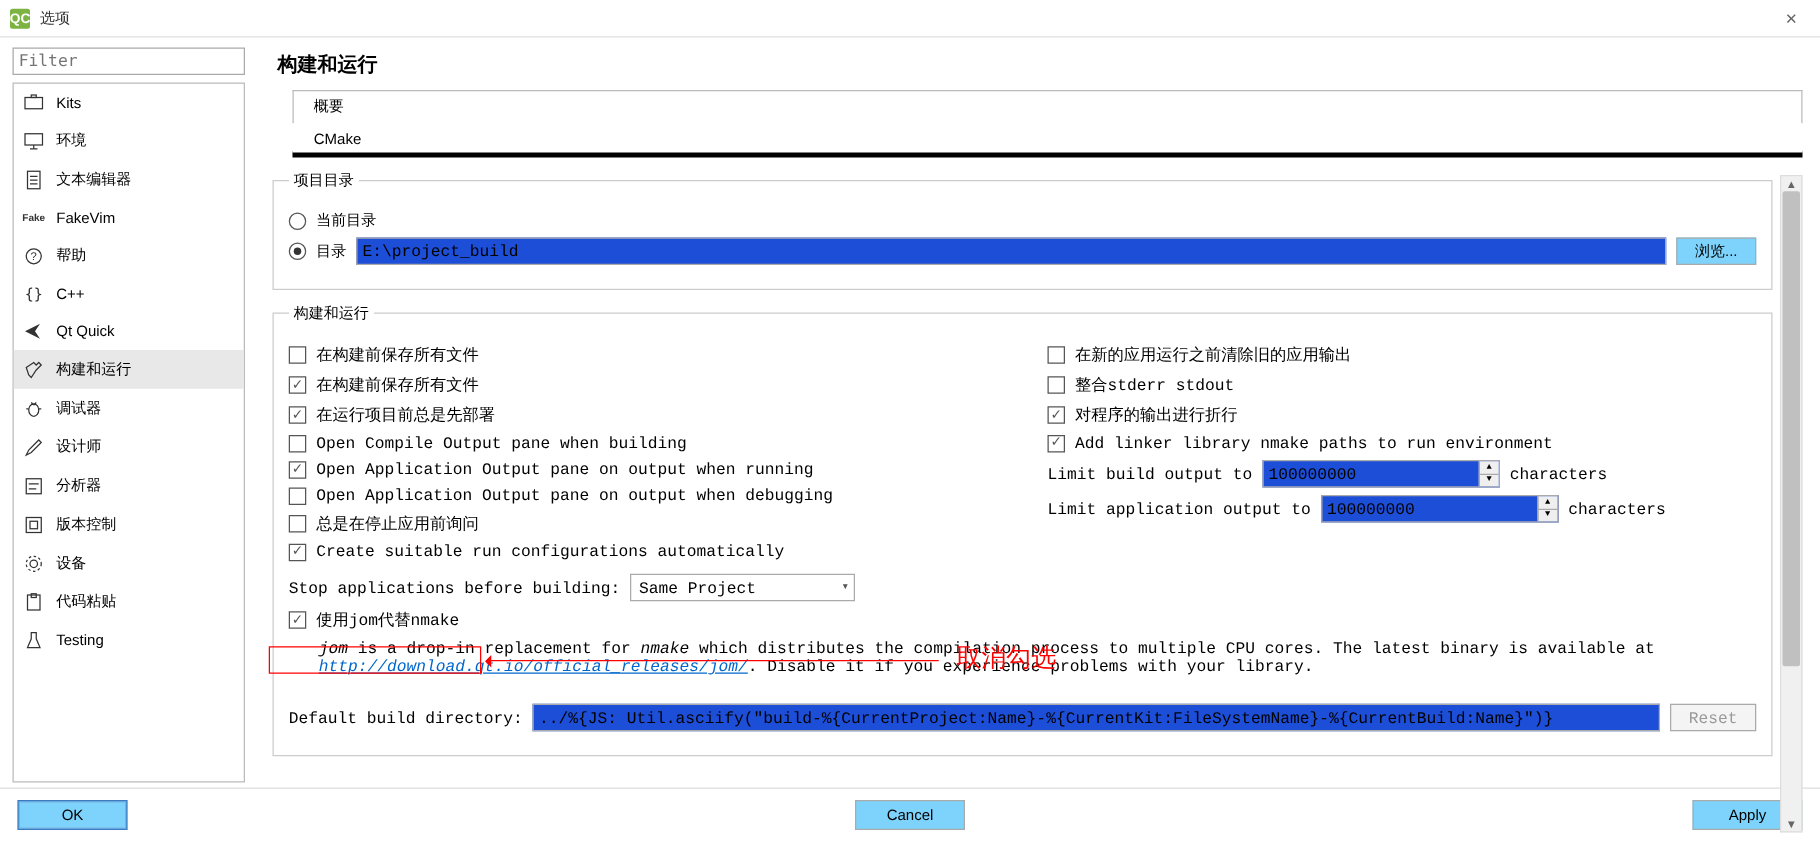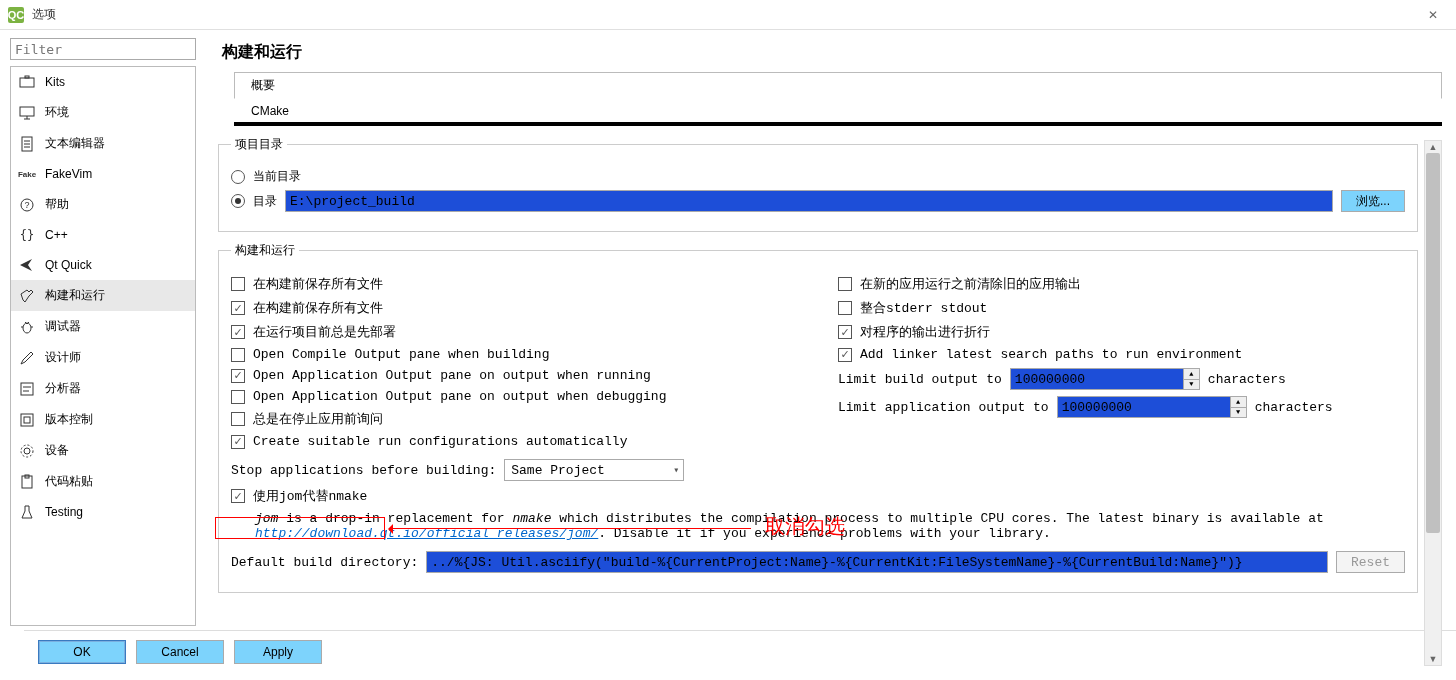--- a/index.html
+++ b/index.html
@@ -47,21 +47,21 @@
 .spin-btns span { flex: 1; border-left: 1px solid #aaa; font-size: 7px; display: flex; align-items: center; justify-content: center; cursor: pointer; background: #efefef; }
 .spin-btns span:first-child { border-bottom: 1px solid #aaa; }
 .select { height: 22px; border: 1px solid #aaa; background: #fff; display: inline-flex; align-items: center; padding: 0 18px 0 6px; position: relative; min-width: 180px; }
 .select::after { content: "▾"; position: absolute; right: 4px; font-size: 10px; color: #555; }
 .annot-box { border: 1.5px solid red; position: absolute; pointer-events: none; }
 .annot-arrow { position: absolute; height: 1px; background: red; }
 .annot-arrow::before { content: ""; position: absolute; left: -8px; top: -4px; border: 5px solid transparent; border-right-color: red; }
 .annot-text { position: absolute; color: red; font-family: "SimSun", serif; font-size: 20px; }
 .jomdesc { margin: 4px 0 10px 24px; font-style: italic; }
 .jomdesc a { color: #0066cc; text-decoration: underline; }
-.footer { height: 42px; display: flex; align-items: center; justify-content: flex-start; gap: 10px; padding: 0 14px; border-top: 1px solid #ddd; margin-left: 24px; }
+.footer { height: 42px; display: flex; align-items: center; justify-content: space-between; gap: 10px; padding: 0 14px; border-top: 1px solid #ddd; }
 .footer .btn { width: 88px; justify-content: center; height: 24px; }
 .footer .btn.primary { border: 1px solid #3a7ac0; box-shadow: 0 0 0 1px #7ab0e0 inset; }
 svg { display: block; }
 </style>
 </head>
 <body>
 
 <div class="titlebar">
   <div class="logo">QC</div>
   <div class="title">选项</div>
@@ -271,21 +271,21 @@
             <div class="chkrow">
                 <span class="check"></span>
                 <span class="mono">整合stderr stdout</span>
               </div>
             <div class="chkrow">
                 <span class="check checked"></span>
                 <span class="mono">对程序的输出进行折行</span>
               </div>
             <div class="chkrow">
                 <span class="check checked"></span>
-                <span class="mono">Add linker latest search paths to run environment</span>
+                <span class="mono">Add linker library nmake paths to run environment</span>
               </div>
             <div class="chkrow mono">
               <span>Limit build output to</span>
               <span class="spinwrap"><input class="textinput mono" style="width: 190px;" value="100000000"><span class="spin-btns">
                     <span>▲</span>
                     <span>▼</span>
                   </span></span>
               <span>characters</span>
             </div>
             <div class="chkrow mono">
@@ -310,21 +310,21 @@
         </div>
 
         <div class="annot-box" style="left:-4px; top:258px; width:170px; height:22px"></div>
         <div class="annot-arrow" style="left:172px; top:269px; width:360px"></div>
         <div class="annot-text" style="left:546px; top:254px">取消勾选</div>
 
         <div class="jomdesc mono">
           <span>jom</span><span style="font-style:normal"> is a drop-in replacement for </span><span>nmake</span><span style="font-style:normal"> which distributes the compilation process to multiple CPU cores. The latest binary is available at </span><a>http://download.qt.io/official_releases/jom/</a><span style="font-style:normal">. Disable it if you experience problems with your library.</span>
         </div>
 
-        <div class="row mono" style="margin-top:10px">
+        <div class="row mono" style="margin-top:22px">
           <span>Default build directory:</span>
           <input class="textinput mono" style="flex: 1 1 0%;" value="../%{JS: Util.asciify(&quot;build-%{CurrentProject:Name}-%{CurrentKit:FileSystemName}-%{CurrentBuild:Name}&quot;)}">
           <span class="btn disabled">Reset</span>
         </div>
       </fieldset>
 
       <div class="vscroll">
         <div class="arr up">▲</div>
         <div class="thumb"></div>
         <div class="arr down">▼</div>

